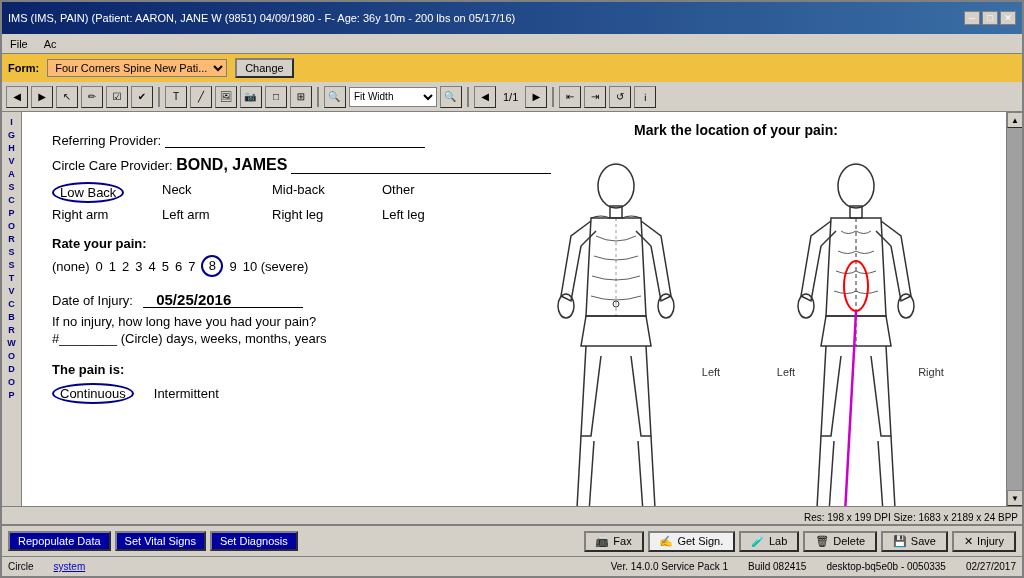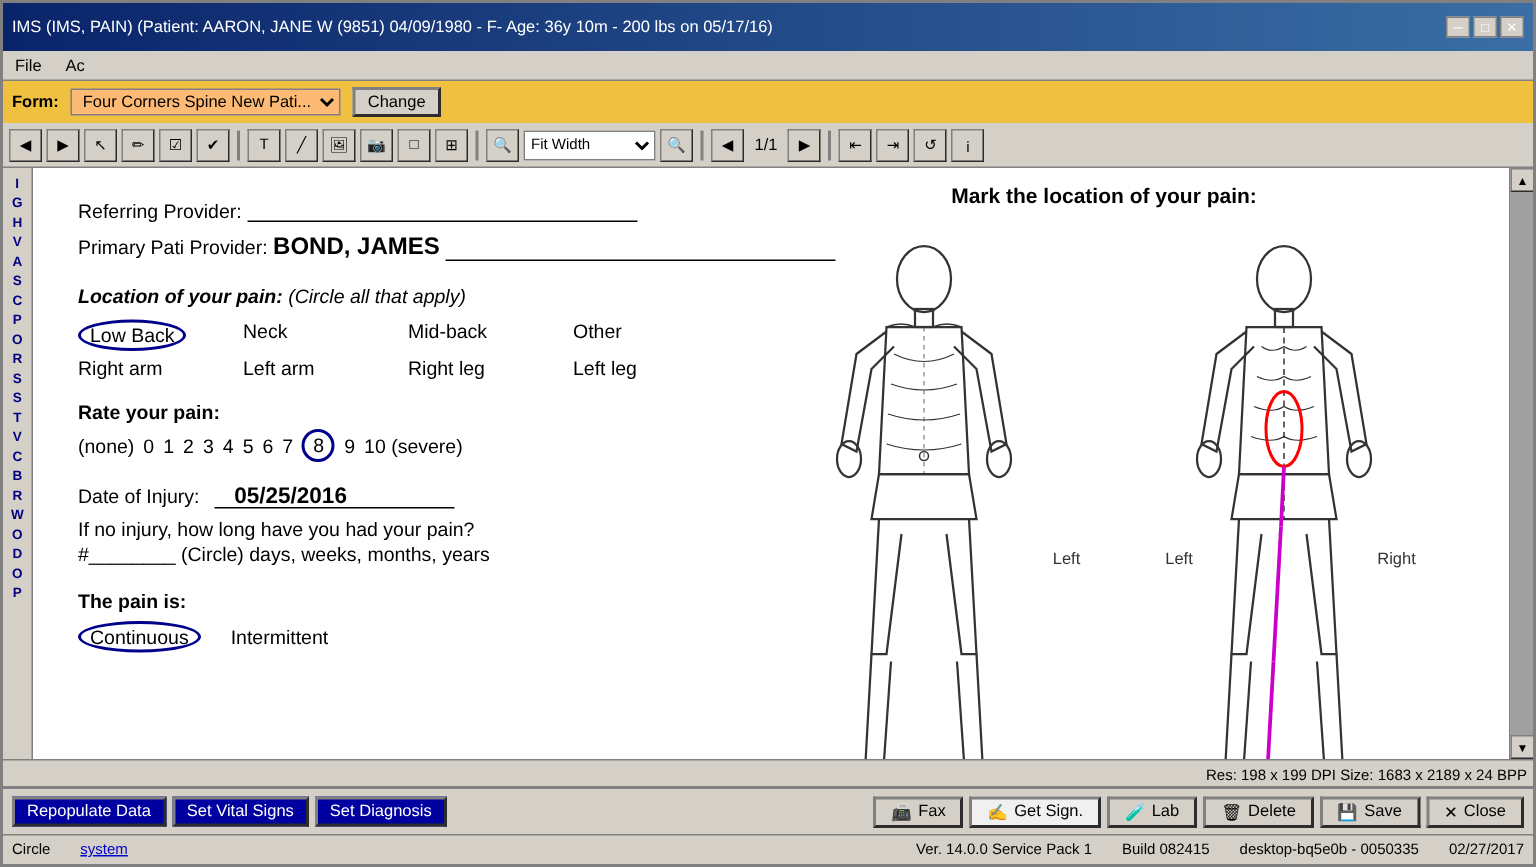--- a/index.html
+++ b/index.html
@@ -162,29 +162,25 @@
 
     <div class="content-area" style="position: relative;">
       <div class="document">
 
         <div class="referring-row">
           <span>Referring Provider:</span>
           <span class="underline-field">&nbsp;&nbsp;&nbsp;&nbsp;&nbsp;&nbsp;&nbsp;&nbsp;&nbsp;&nbsp;&nbsp;&nbsp;&nbsp;&nbsp;&nbsp;&nbsp;&nbsp;&nbsp;&nbsp;&nbsp;&nbsp;&nbsp;&nbsp;&nbsp;&nbsp;&nbsp;&nbsp;&nbsp;&nbsp;&nbsp;&nbsp;&nbsp;&nbsp;&nbsp;&nbsp;&nbsp;</span>
         </div>
 
         <div class="referring-row">
-          <span>Primary Pati Provider:</span>
+          <span>Circle Care Provider:</span>
           <span class="provider-name">BOND, JAMES</span>
           <span class="underline-field">&nbsp;&nbsp;&nbsp;&nbsp;&nbsp;&nbsp;&nbsp;&nbsp;&nbsp;&nbsp;&nbsp;&nbsp;&nbsp;&nbsp;&nbsp;&nbsp;&nbsp;&nbsp;&nbsp;&nbsp;&nbsp;&nbsp;&nbsp;&nbsp;&nbsp;&nbsp;</span>
         </div>
 
-        <div class="section-title">
-          <span>Location of your pain:</span>
-          <span style="font-weight: normal; font-style: italic; font-size: 13px;">(Circle all that apply)</span>
-        </div>
 
         <div class="pain-options">
           <div class="pain-row">
             <span class="pain-option">
               <span class="circled">Low Back</span>
             </span>
             <span class="pain-option">Neck</span>
             <span class="pain-option">Mid-back</span>
             <span class="pain-option">Other</span>
           </div>
@@ -373,21 +369,21 @@
       <button class="br-btn">
         <span>🗑</span>
         <span>Delete</span>
       </button>
       <button class="br-btn">
         <span>💾</span>
         <span>Save</span>
       </button>
       <button class="br-btn">
         <span>✕</span>
-        <span>Close</span>
+        <span>Injury</span>
       </button>
     </div>
   </div>
 
   <div class="status-bar">
     <div style="display:flex; gap: 20px;">
       <span>Circle</span>
       <span>
         <span style="color: #0000cc; text-decoration: underline;">system</span>
       </span>

